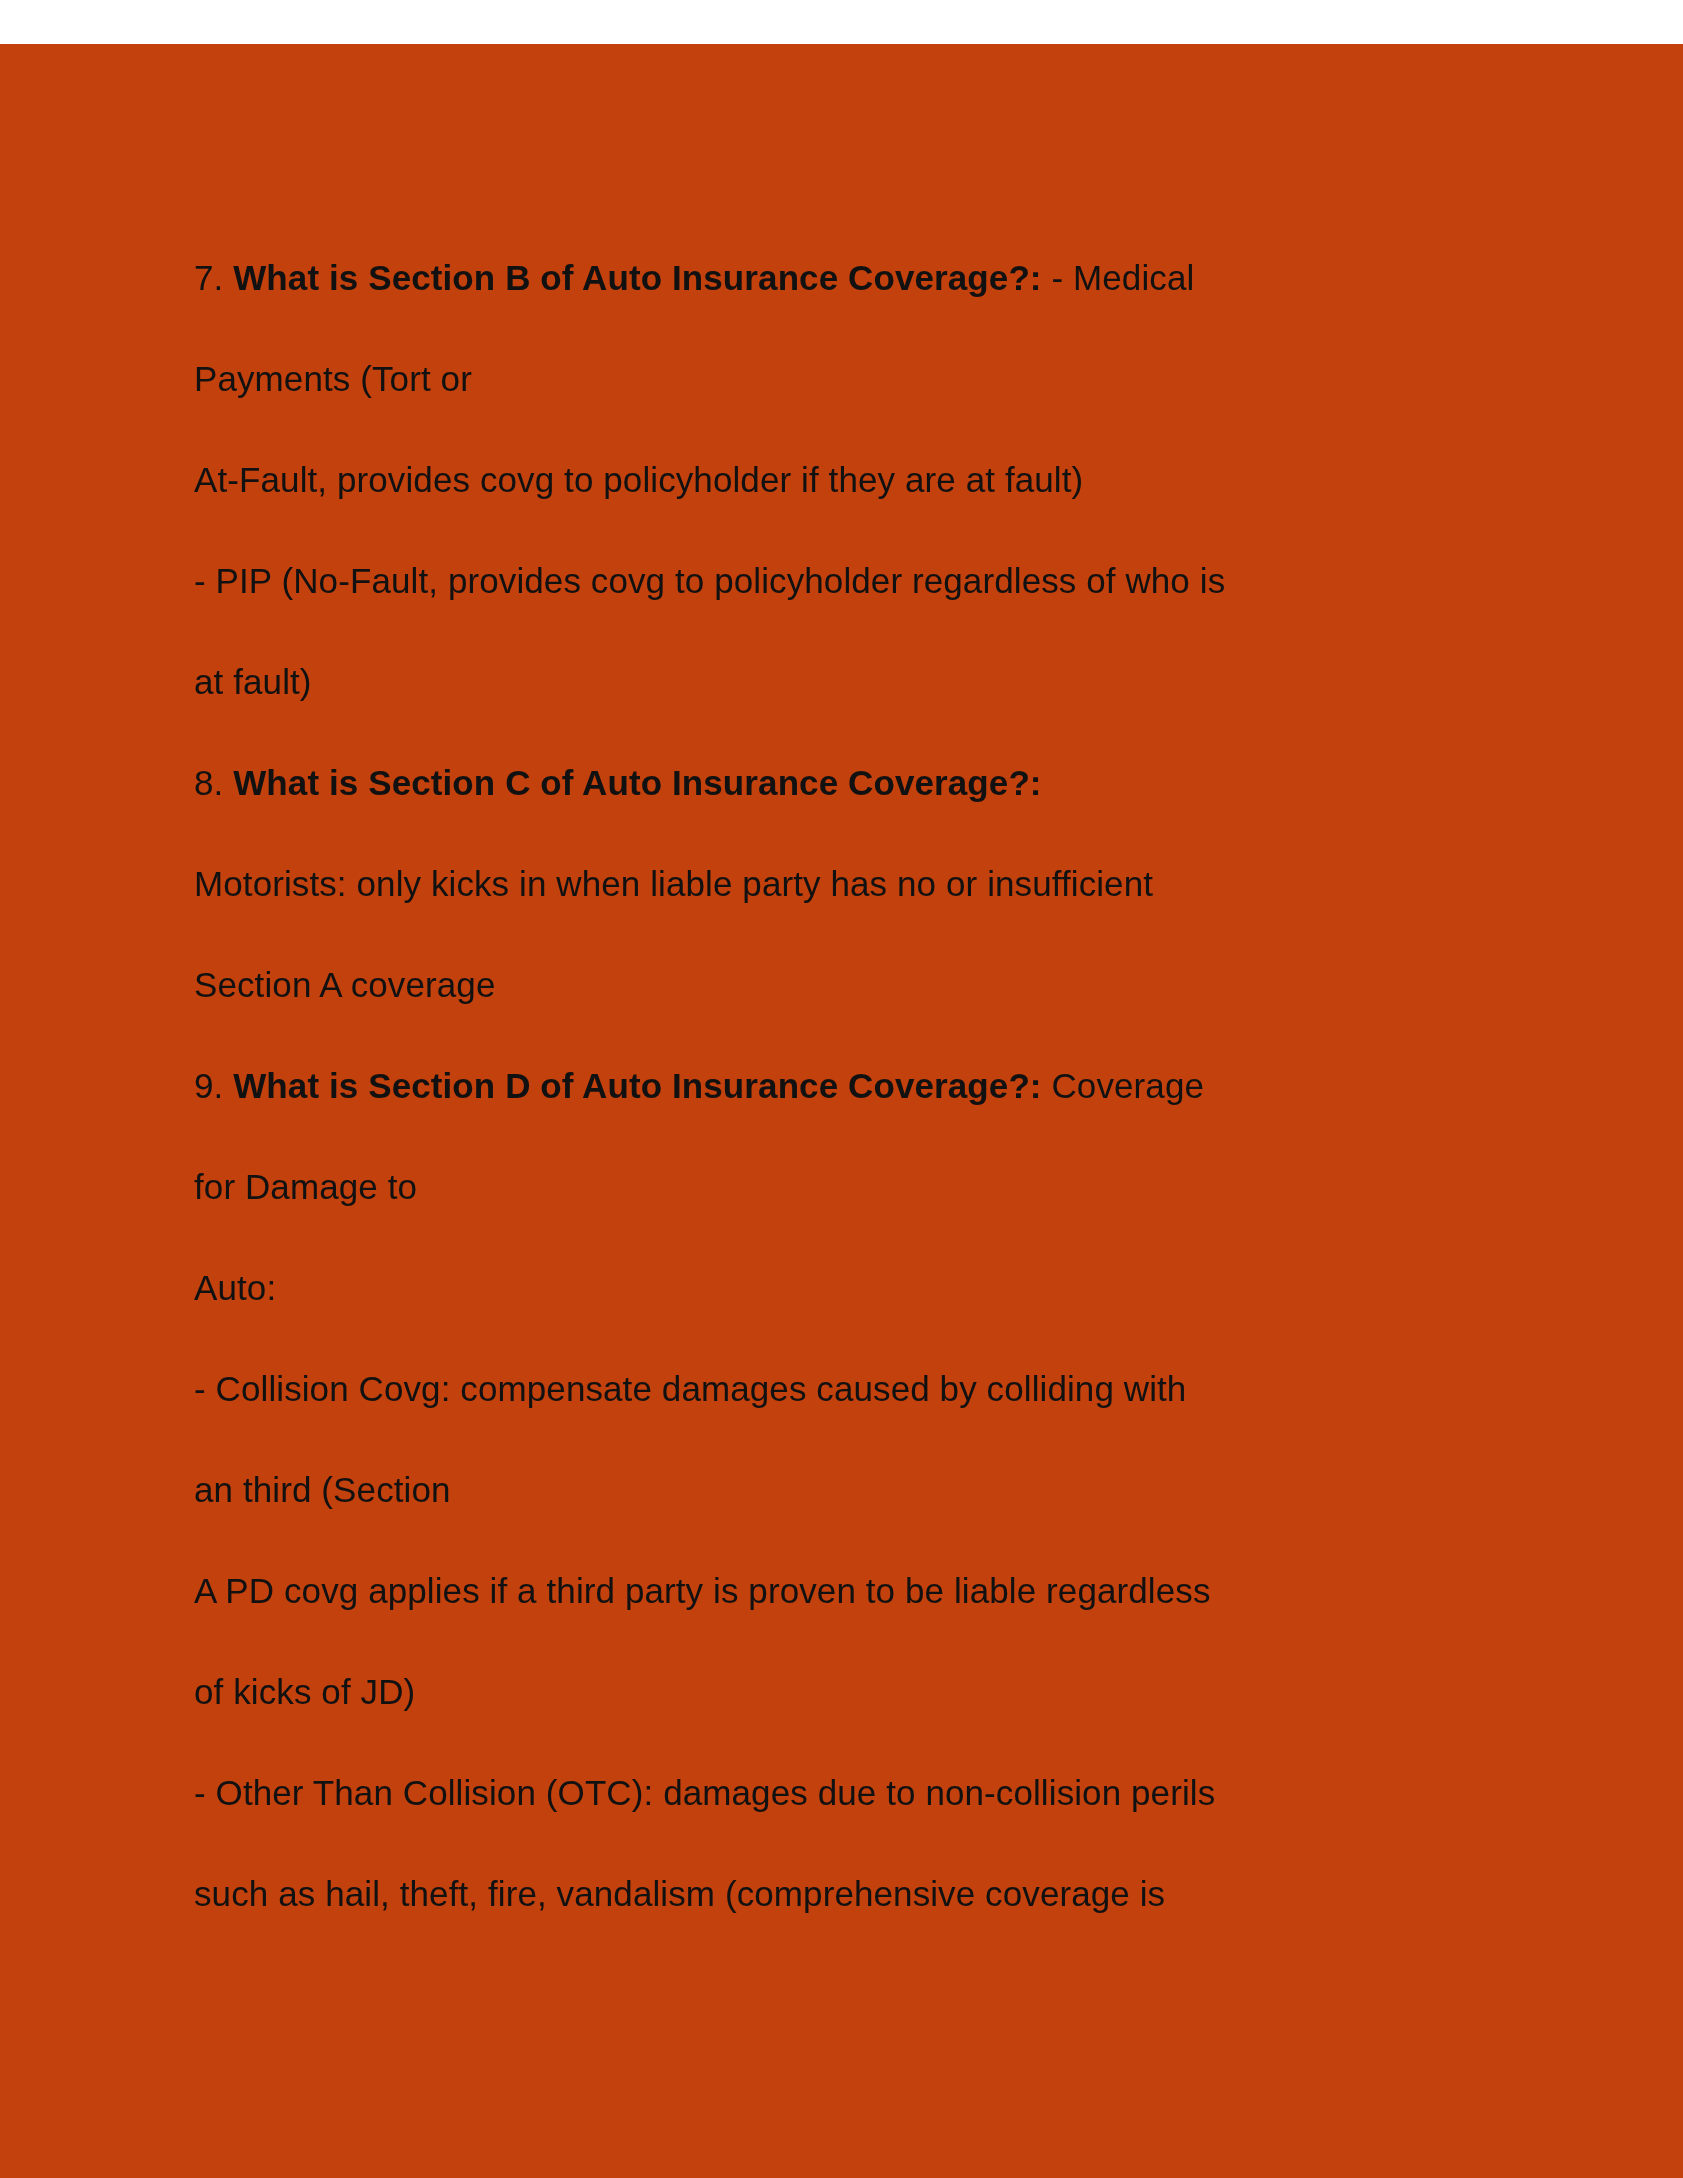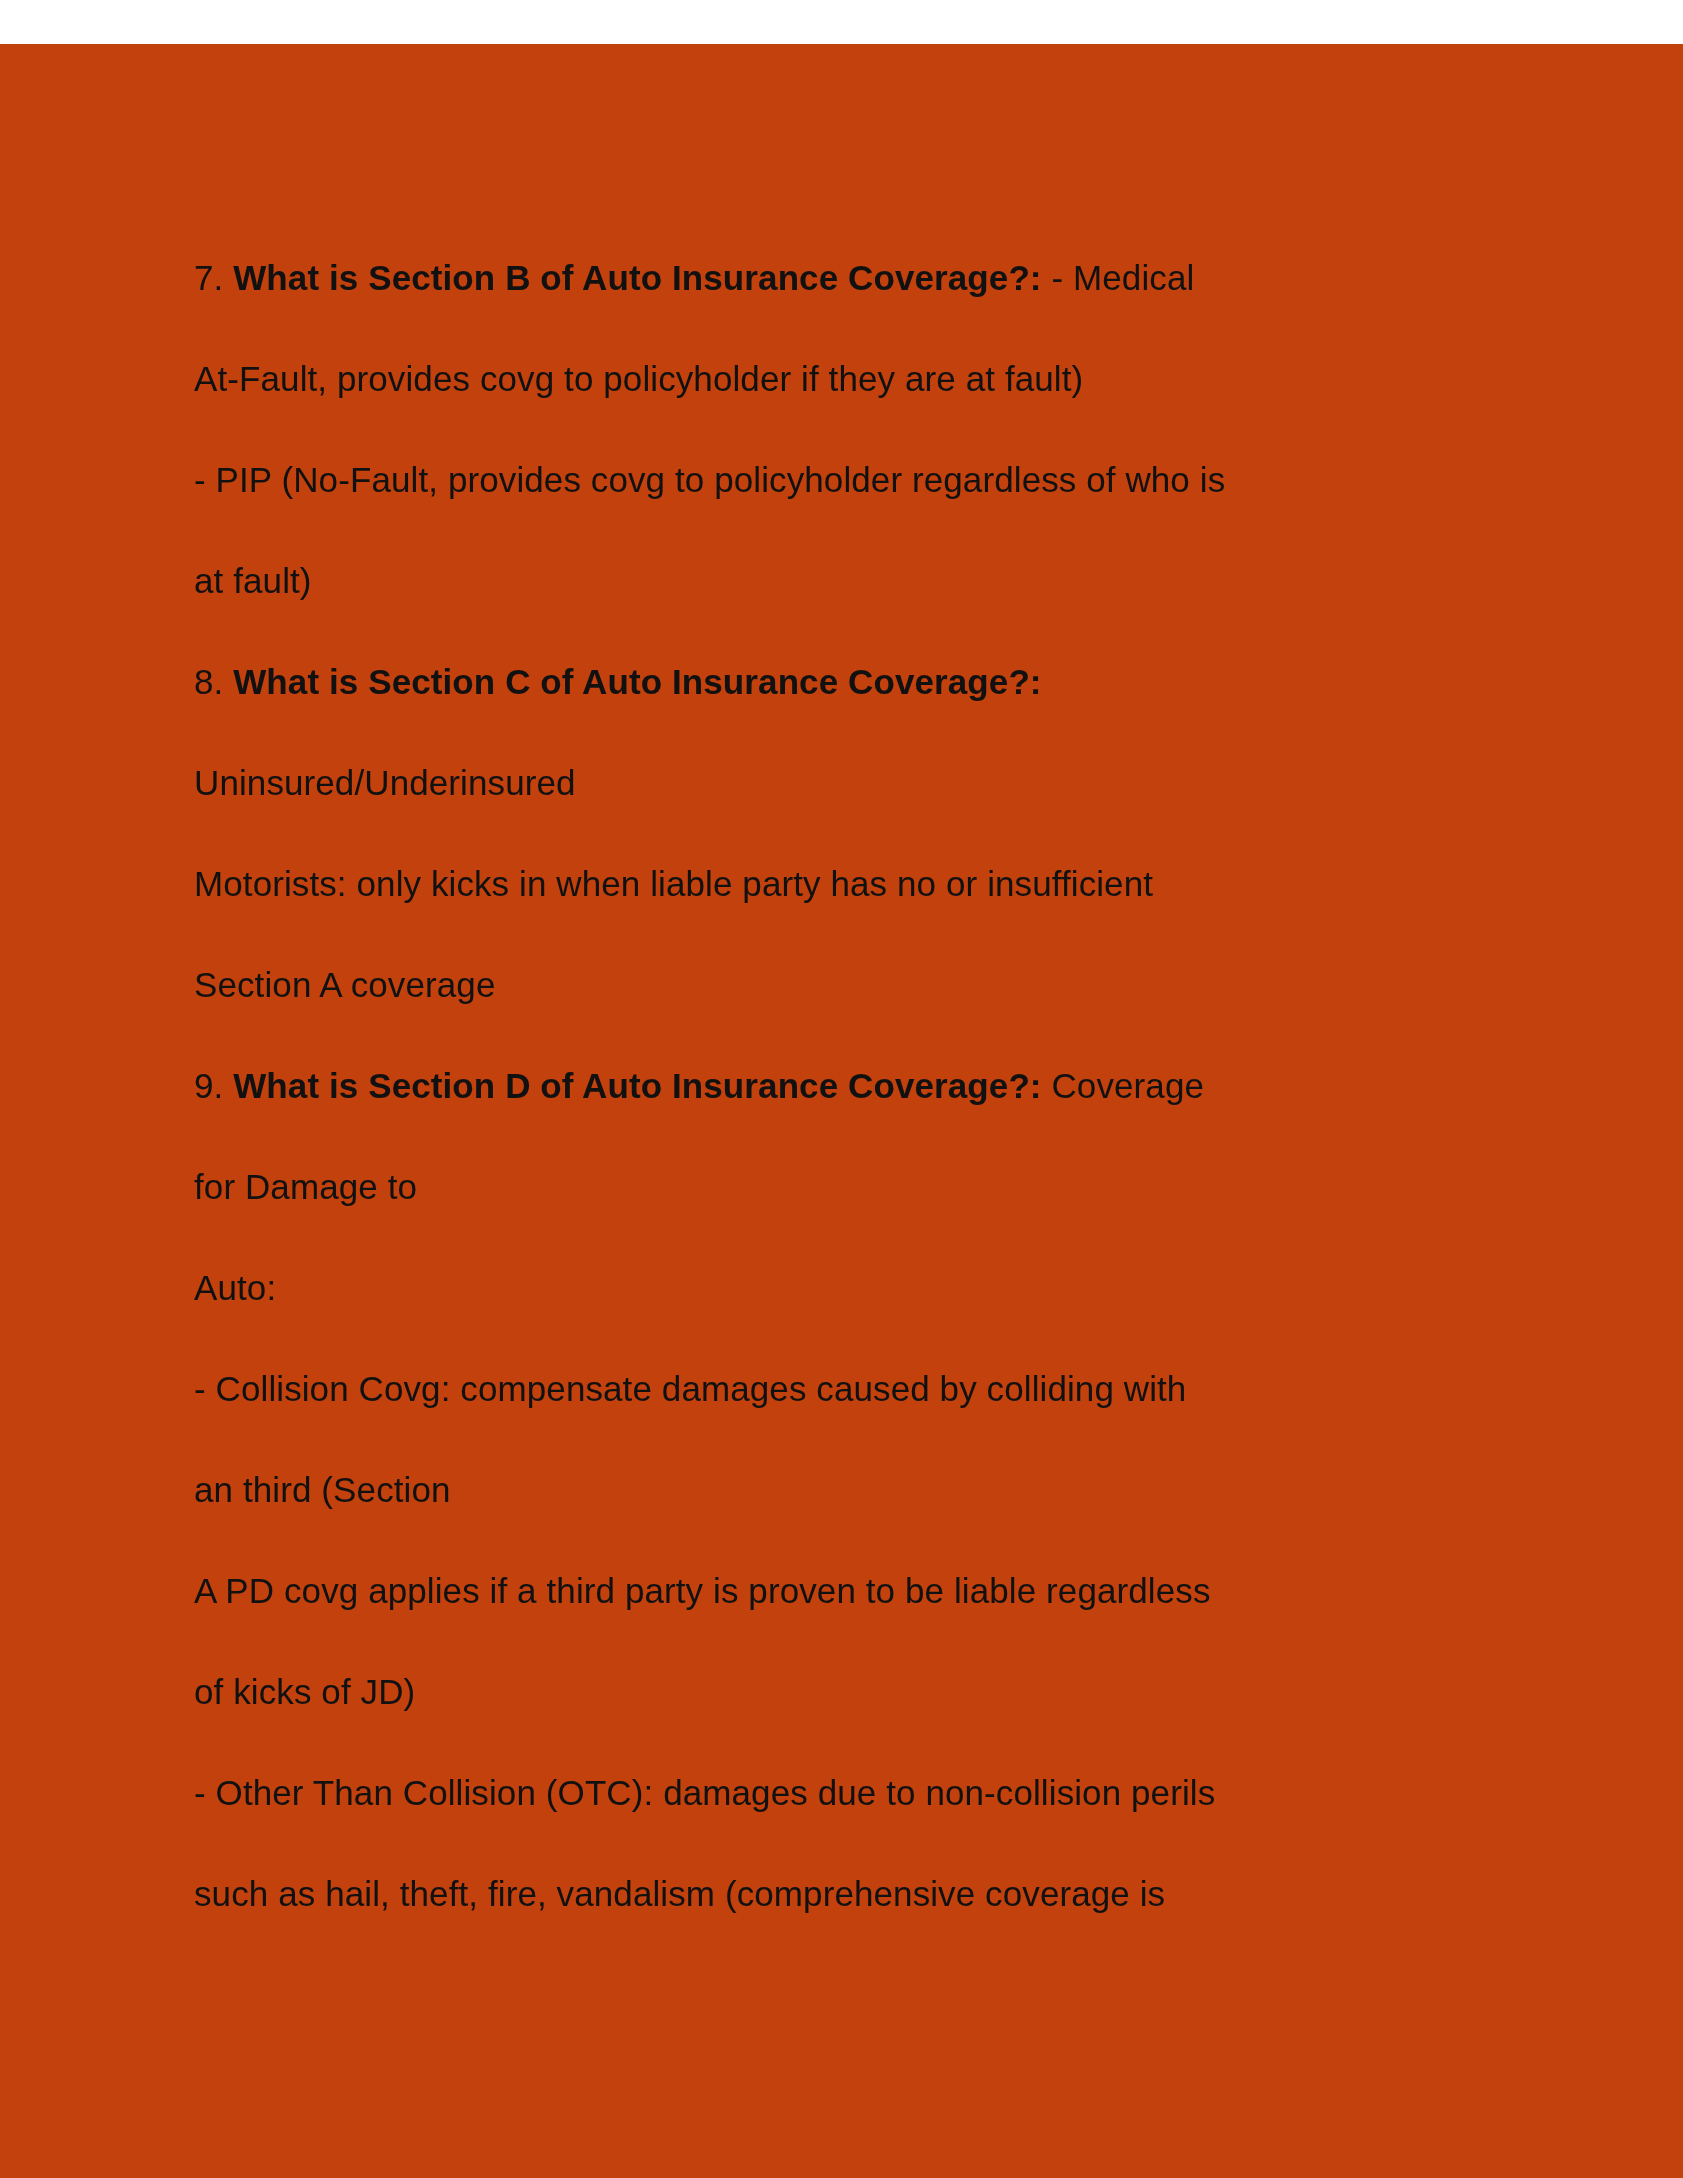--- a/index.html
+++ b/index.html
@@ -41,27 +41,27 @@
   }
 </style>
 </head>
 <body>
 
 <div class="page">
   <div class="doc-body">
 
     <p class="para"><span class="q-num">7.</span> <span class="q-text">What is Section B of Auto Insurance Coverage?:</span> <span class="a-text">- Medical</span></p>
 
+    <p class="para">Payments (Tort or</p>
     <p class="para">At-Fault, provides covg to policyholder if they are at fault)</p>
     <p class="para">- PIP (No-Fault, provides covg to policyholder regardless of who is</p>
     <p class="para">at fault)</p>
 
     <p class="para"><span class="q-num">8.</span> <span class="q-text">What is Section C of Auto Insurance Coverage?:</span><span class="a-text"></span></p>
 
-    <p class="para">Uninsured/Underinsured</p>
     <p class="para">Motorists: only kicks in when liable party has no or insufficient</p>
     <p class="para">Section A coverage</p>
 
     <p class="para"><span class="q-num">9.</span> <span class="q-text">What is Section D of Auto Insurance Coverage?:</span><span class="a-text"> Coverage</span></p>
 
     <p class="para">for Damage to</p>
     <p class="para">Auto:</p>
     <p class="para">- Collision Covg: compensate damages caused by colliding with</p>
     <p class="para">an third (Section</p>
     <p class="para">A PD covg applies if a third party is proven to be liable regardless</p>

